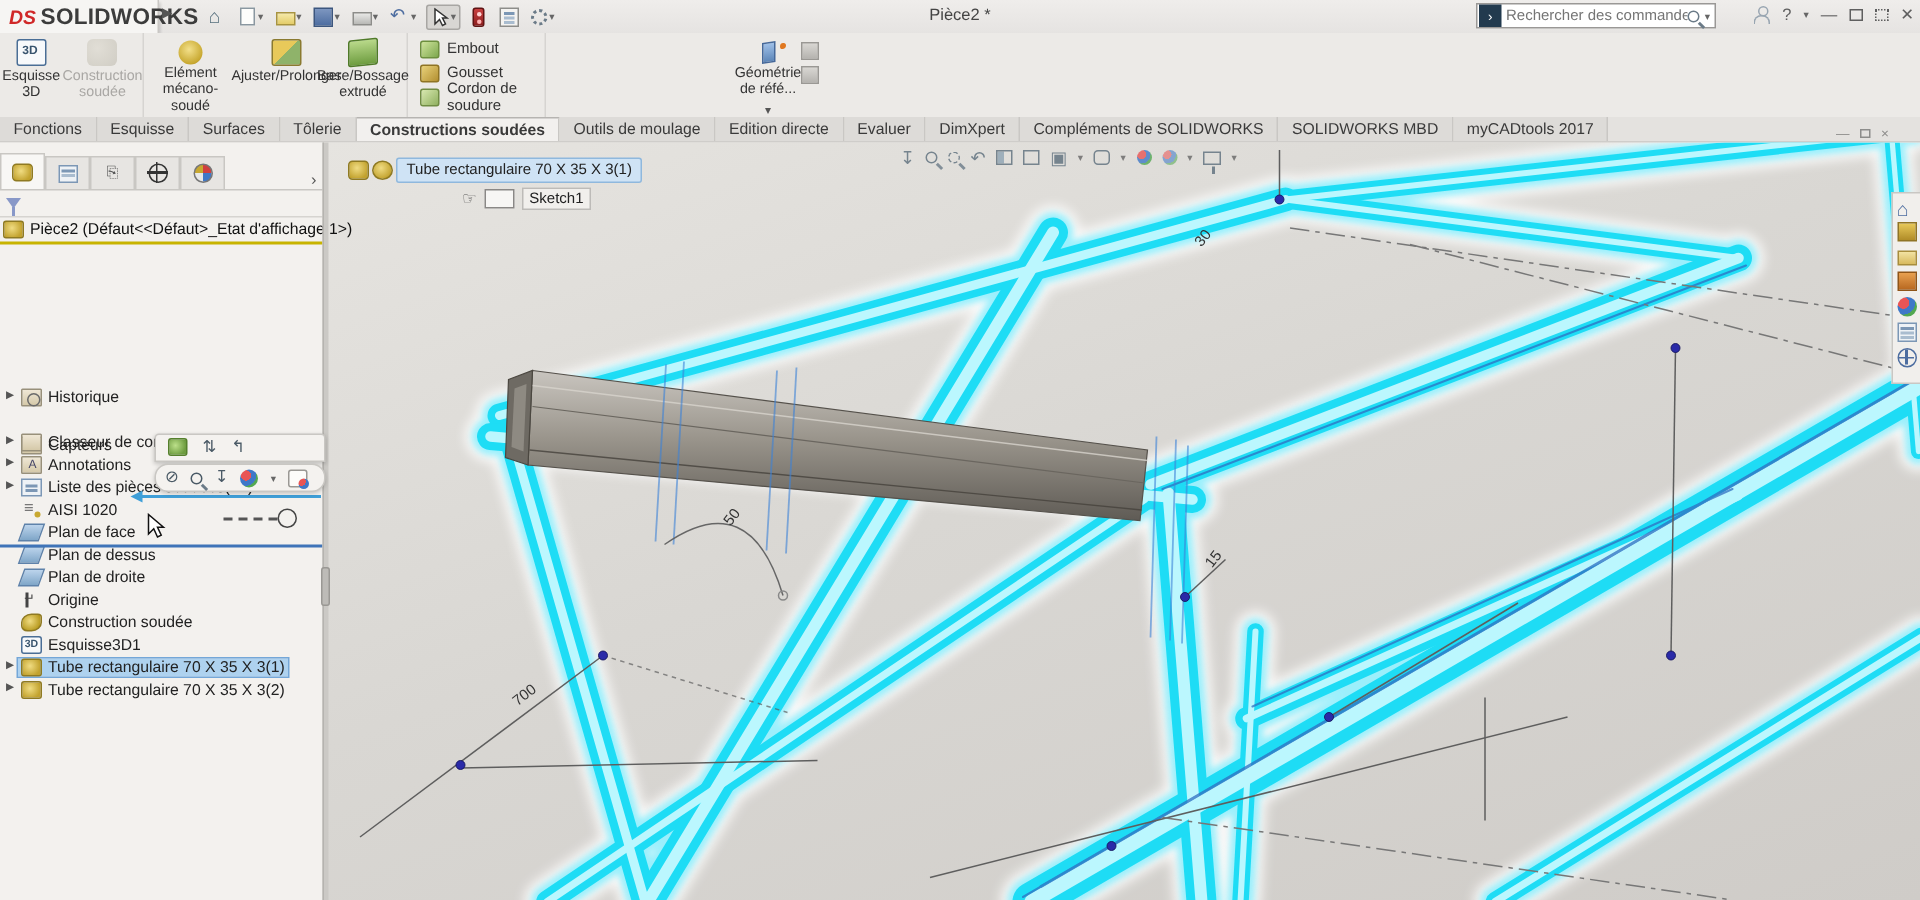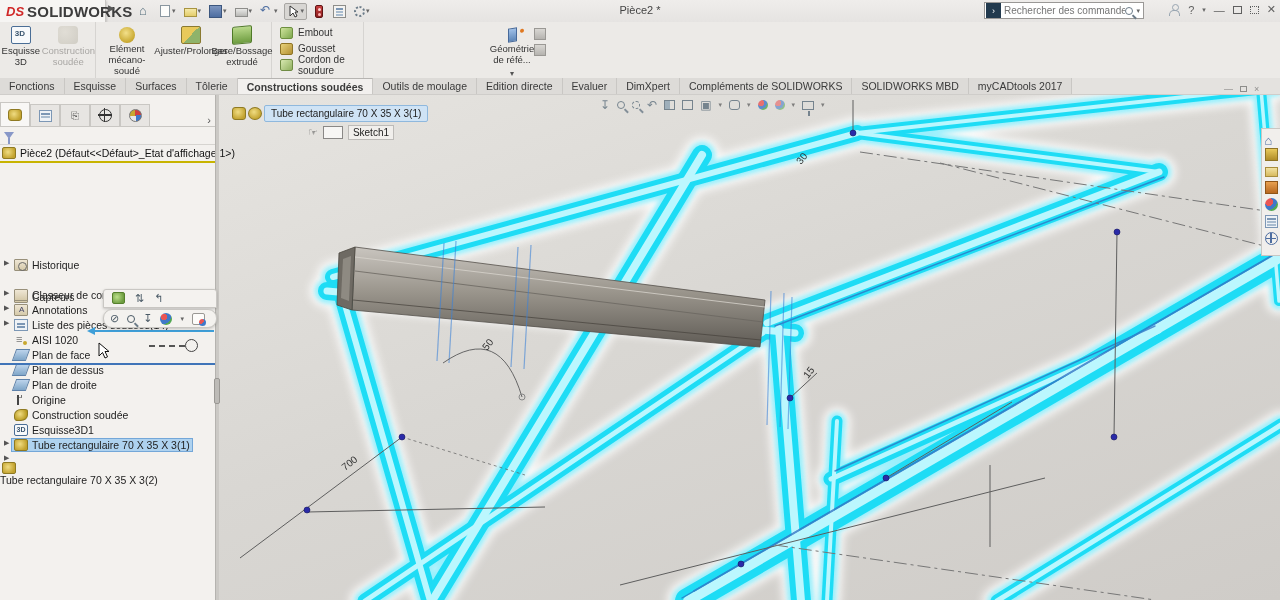--- a/index.html
+++ b/index.html
@@ -612,21 +612,21 @@
       <span class="ticon ti-sk3d"></span>
       <span>Esquisse3D1</span>
     </div>
   <div class="trow selected" style="top:344px;">
     <span class="arr">▶</span>
     <span class="sel-span">
         <span class="ticon ti-tube"></span>
         <span>Tube rectangulaire 70 X 35 X 3(1)</span>
       </span>
     </div>
-  <div class="trow" style="top:359px;flex-direction:column;">
+  <div class="trow" style="top:359px;">
     <span class="arr">▶</span>
       <span class="ticon ti-tube"></span>
       <span>Tube rectangulaire 70 X 35 X 3(2)</span>
     </div>
 
   <div id="tree-bottomline"></div>
 </div>
 <div id="splitter"></div>
 <div id="split-handle"></div>
 

